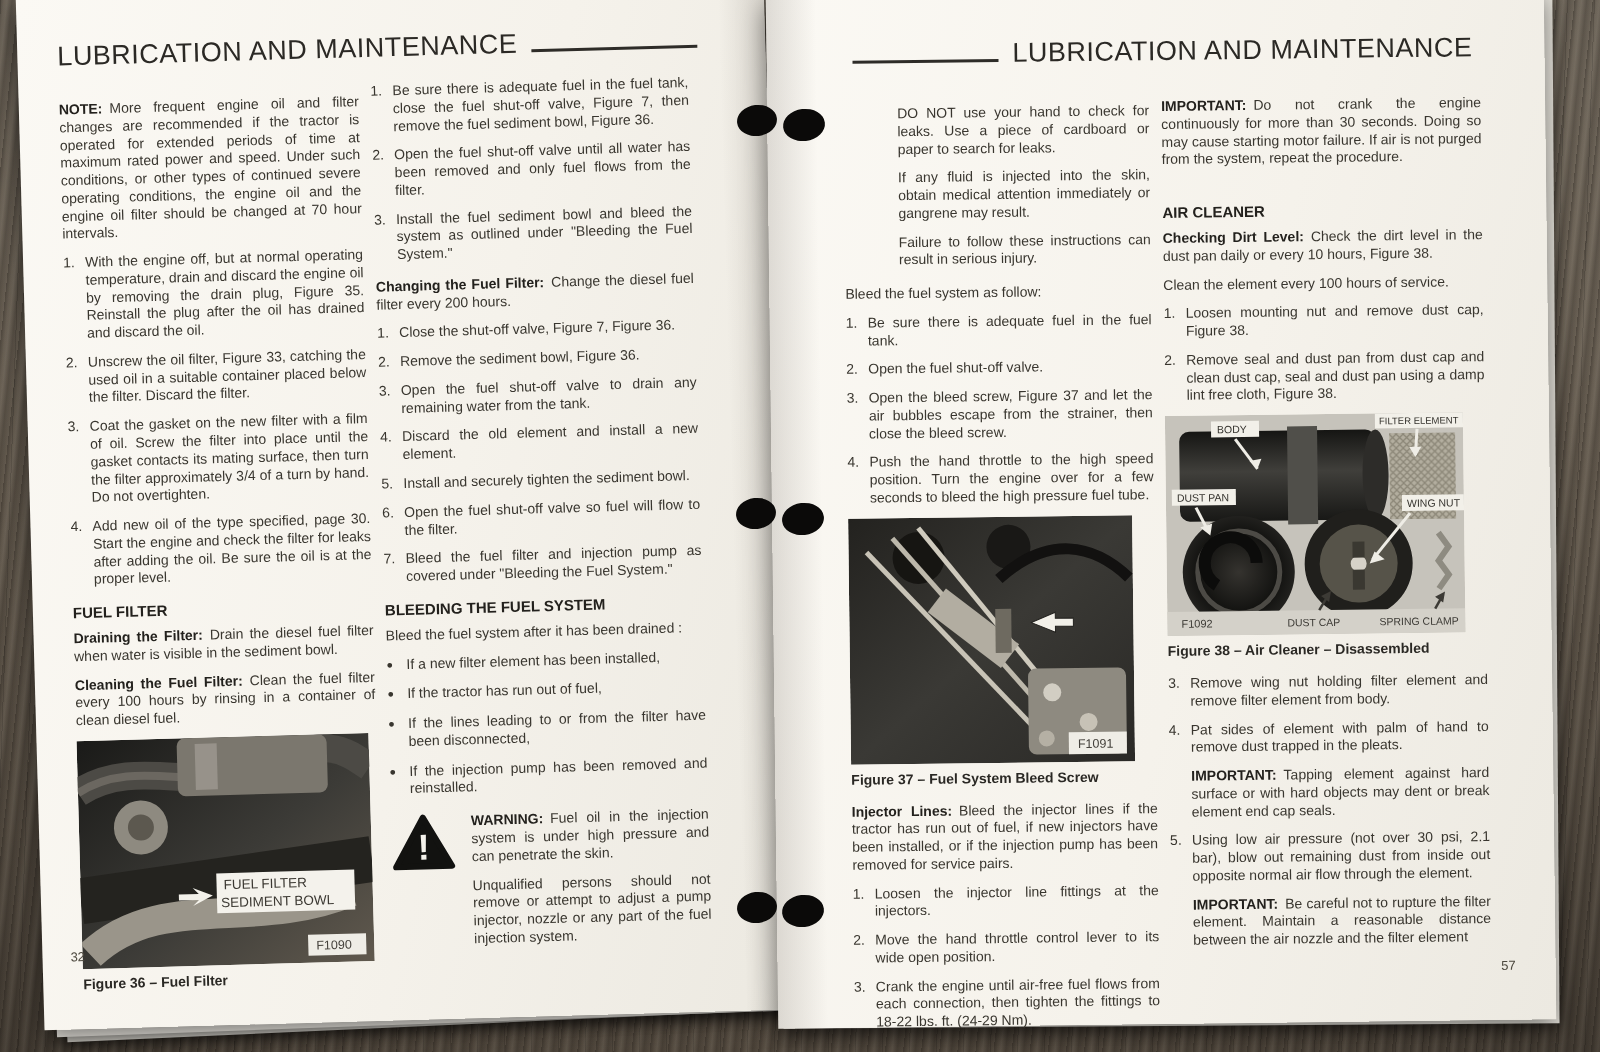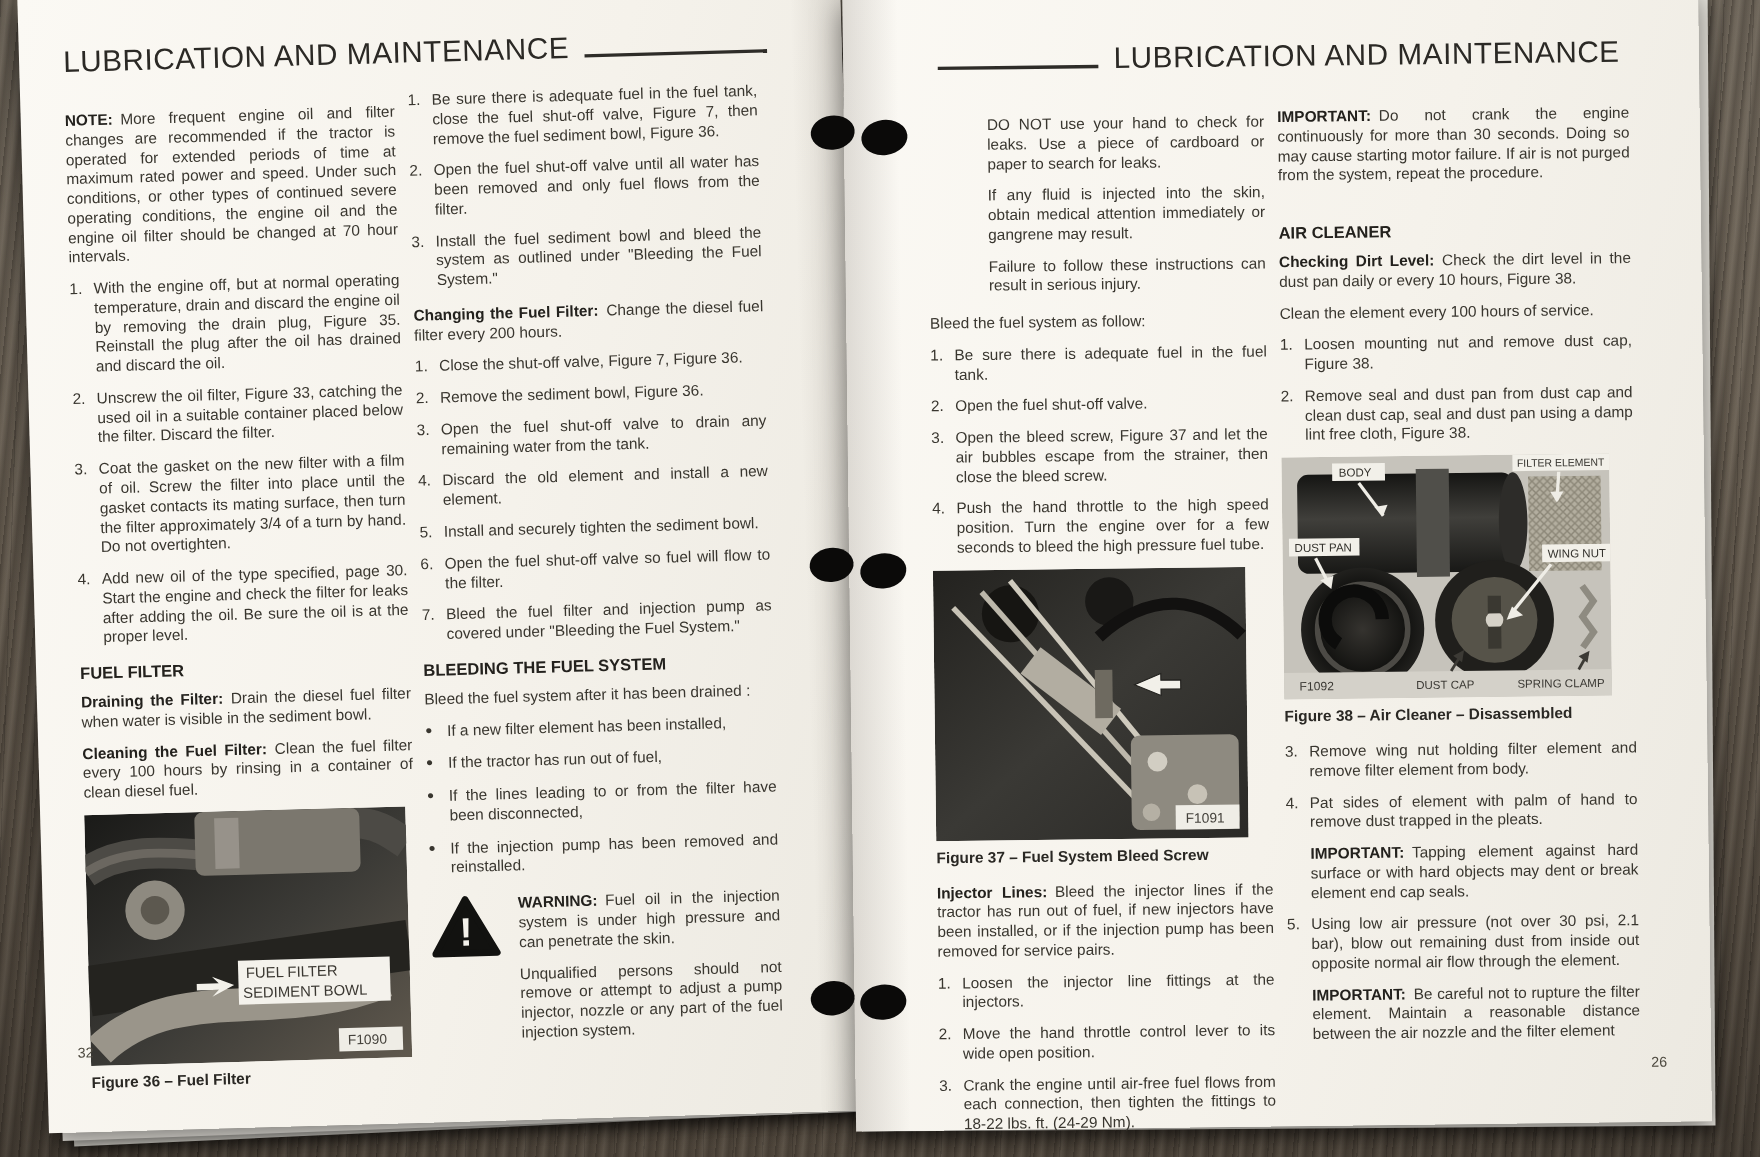--- a/index.html
+++ b/index.html
@@ -379,21 +379,21 @@
       <p style="margin-left:22px;"><span class="lead">IMPORTANT:</span><span>Tapping element against hard surface or with hard objects may dent or break element end cap seals.</span></p>
 
       <div class="step">
         <span class="num">5.</span>
         <span class="txt">Using low air pressure (not over 30 psi, 2.1 bar), blow out remaining dust from inside out opposite normal air flow through the element.</span>
       </div>
 
       <p style="margin-left:22px;"><span class="lead">IMPORTANT:</span><span>Be careful not to rupture the filter element. Maintain a reasonable distance between the air nozzle and the filter element</span></p>
     </div>
 
-    <div class="pagenum" style="right:40px;top:968px;">26</div>
+    <div class="pagenum" style="right:40px;top:968px;">57</div>
   </div>
 
   <div class="hole" style="left:737px;top:105px;width:40px;height:31px;transform:rotate(-7deg);"></div>
   <div class="hole" style="left:783px;top:109px;width:42px;height:32px;transform:rotate(-7deg);"></div>
   <div class="hole" style="left:736px;top:498px;width:40px;height:31px;transform:rotate(-7deg);"></div>
   <div class="hole" style="left:782px;top:503px;width:42px;height:32px;transform:rotate(-7deg);"></div>
   <div class="hole" style="left:737px;top:892px;width:40px;height:31px;transform:rotate(-7deg);"></div>
   <div class="hole" style="left:782px;top:895px;width:42px;height:32px;transform:rotate(-7deg);"></div>
 
 </div>

